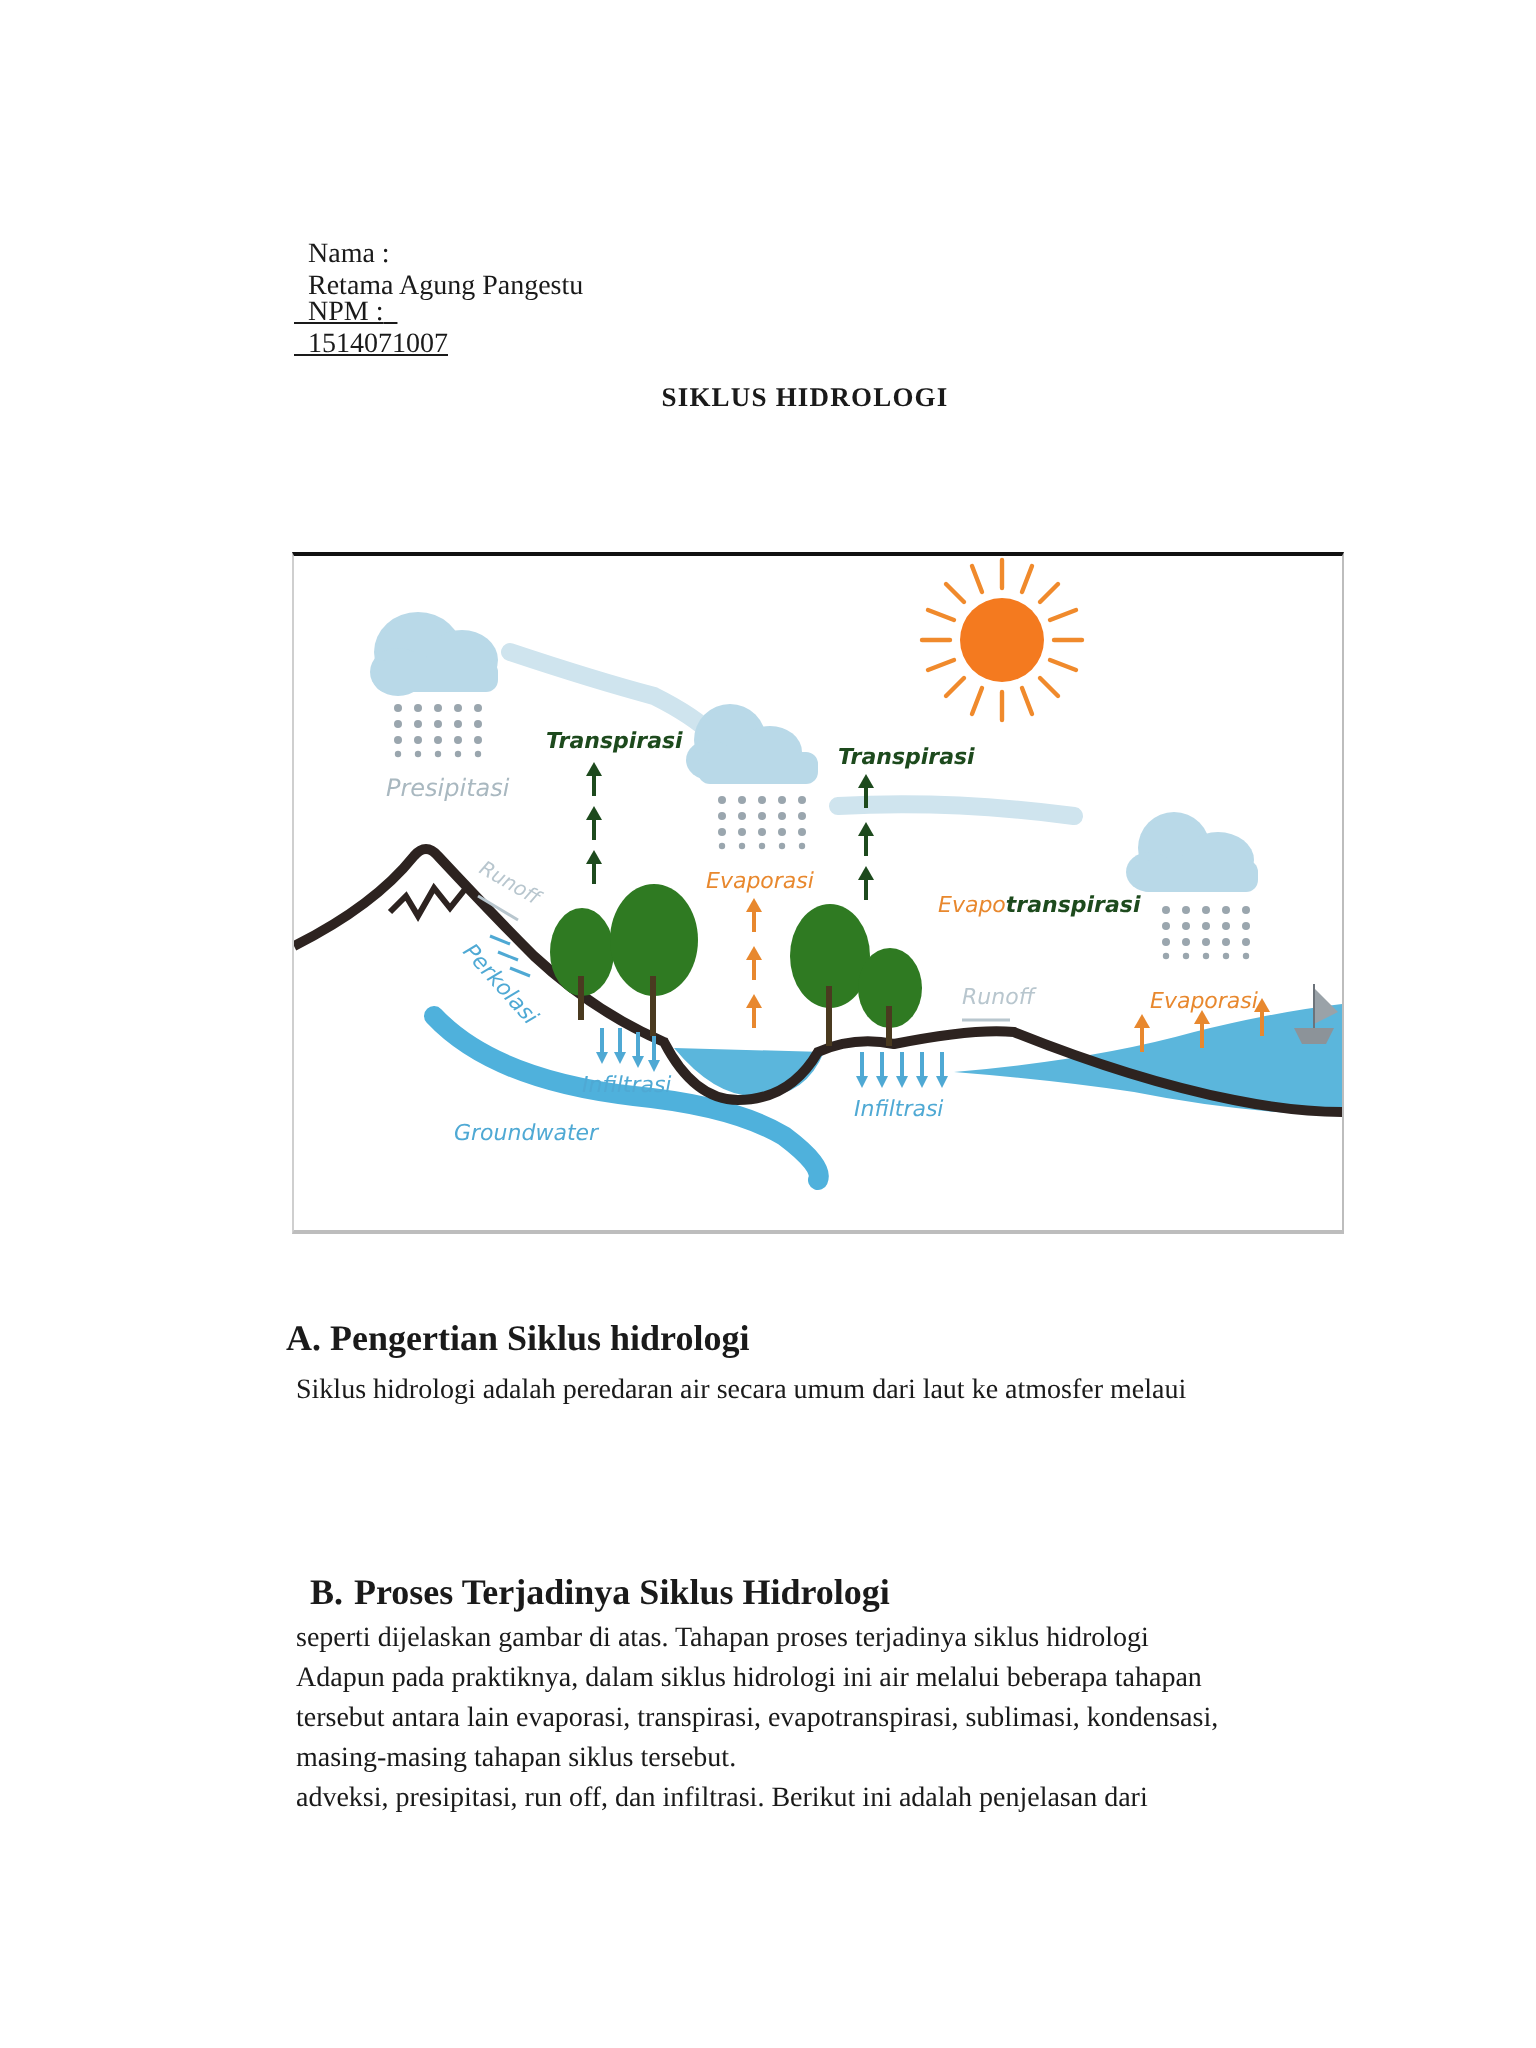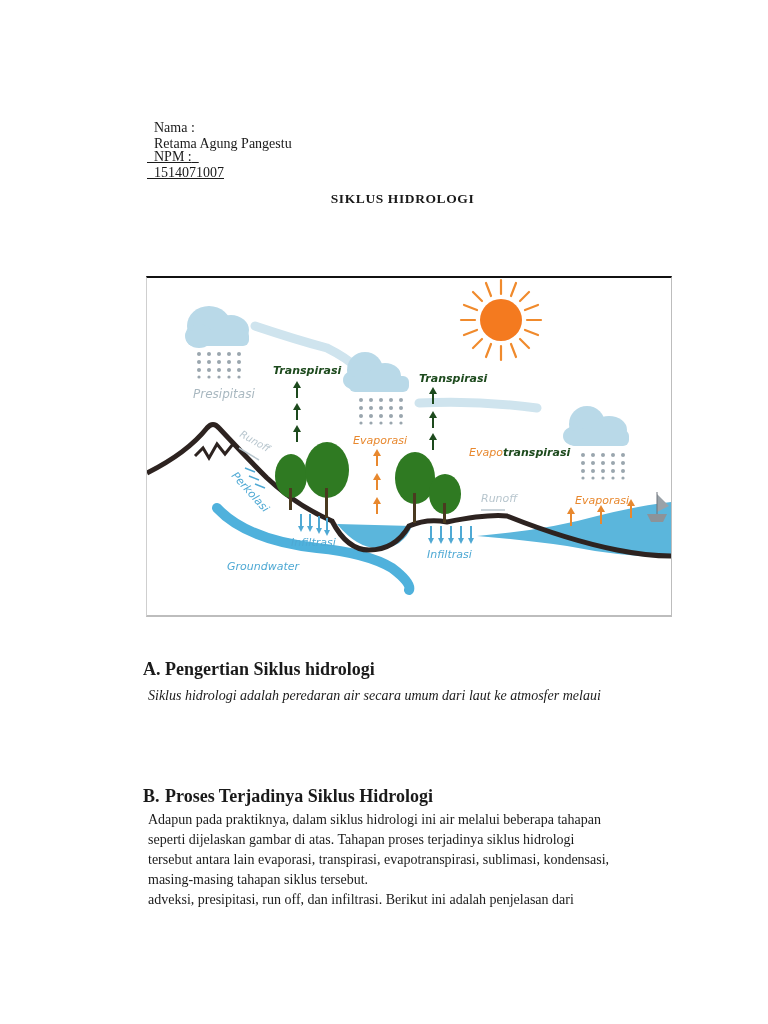--- a/index.html
+++ b/index.html
@@ -247,26 +247,26 @@
     <polygon points="500,236 520,236 516,244 504,244" fill="#8c9399"></polygon>
     <polygon points="510,216 510,234 522,228" fill="#9aa2a8"></polygon>
     <line x1="510" y1="214" x2="510" y2="236" stroke="#6c737a" stroke-width="1"></line>
   </g>
 </svg>
 </div>
 
 <div class="abs sec-head" style="top:659px;">
   <span class="num">A.</span><span>Pengertian Siklus hidrologi</span>
 </div>
-<div class="abs para" style="top:686px;font-style:italic;">
+<div class="abs para" style="top:686px;">
   <span>Siklus hidrologi adalah peredaran air secara umum dari laut ke atmosfer melaui</span>
 </div>
 
-<div class="abs sec-head" style="top:786px;">
+<div class="abs sec-head" style="top:786px;margin-left:12px;">
   <span class="num">B.</span><span>Proses Terjadinya Siklus Hidrologi</span>
 </div>
 <div class="abs para" style="top:810px;">
+  <span>seperti dijelaskan gambar di atas. Tahapan proses terjadinya siklus hidrologi</span>
   <span>Adapun pada praktiknya, dalam siklus hidrologi ini air melalui beberapa tahapan</span>
-  <span>seperti dijelaskan gambar di atas. Tahapan proses terjadinya siklus hidrologi</span>
   <span>tersebut antara lain evaporasi, transpirasi, evapotranspirasi, sublimasi, kondensasi,</span>
   <span>masing-masing tahapan siklus tersebut.</span>
   <span>adveksi, presipitasi, run off, dan infiltrasi. Berikut ini adalah penjelasan dari</span>
 </div>
 
 </body></html>

